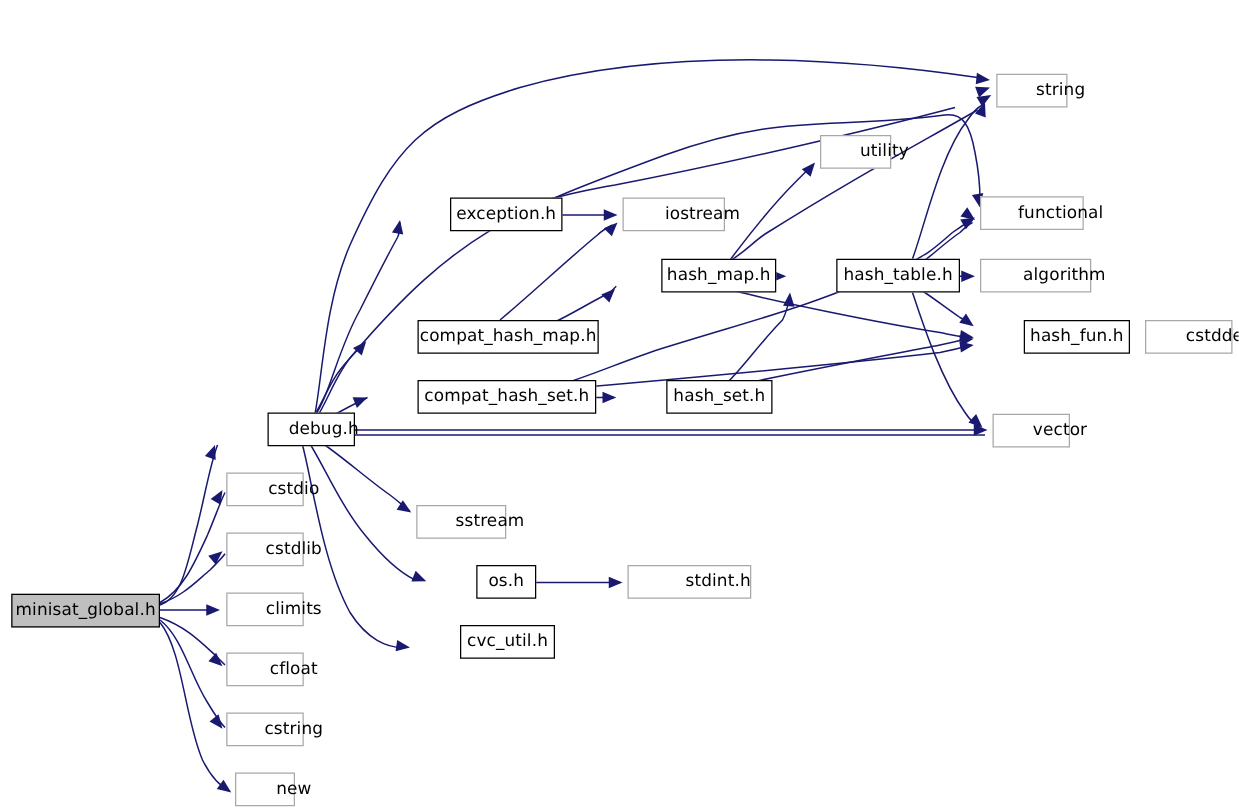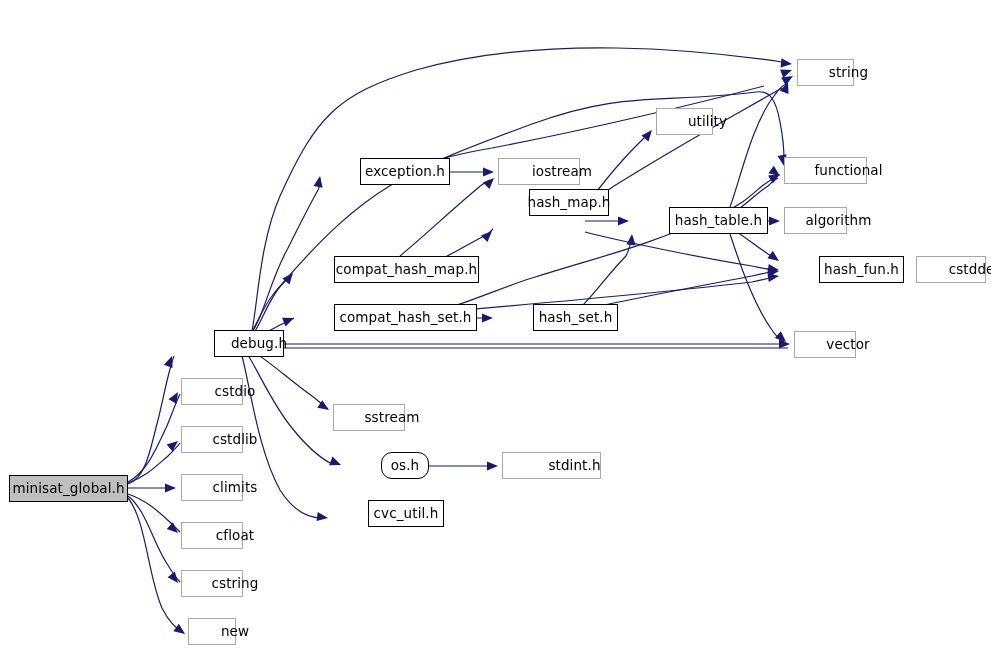--- a/index.html
+++ b/index.html
@@ -155,42 +155,42 @@
       </div>
       <div class="node-box ext" style="left: 188px; top: 618px; width: 48px; height: 27px;">
         <span class="node-label">new</span>
       </div>
       <div class="node-box internal" style="left: 178px; top: 330px; width: 70px; height: 27px; padding-left: 20px;">
         <span class="node-label">debug.h</span>
       </div>
       <div class="node-box ext" style="left: 333px; top: 404px; width: 72px; height: 27px;">
         <span class="node-label">sstream</span>
       </div>
-      <div class="node-box internal" style="left: 345px; top: 452px; width: 48px; height: 27px; border-radius: 11px;">
+      <div class="node-box internal" style="left: 345px; top: 452px; width: 48px; height: 27px;">
         <span class="node-label">os.h</span>
       </div>
       <div class="node-box ext" style="left: 502px; top: 452px; width: 99px; height: 27px;">
         <span class="node-label">stdint.h</span>
       </div>
       <div class="node-box internal" style="left: 332px; top: 500px; width: 76px; height: 27px;">
         <span class="node-label">cvc_util.h</span>
       </div>
       <div class="node-box internal" style="left: 324px; top: 158px; width: 90px; height: 27px;">
         <span class="node-label">exception.h</span>
       </div>
       <div class="node-box ext" style="left: 498px; top: 158px; width: 82px; height: 27px;">
         <span class="node-label">iostream</span>
       </div>
       <div class="node-box internal" style="left: 298px; top: 256px; width: 145px; height: 27px; align-items: center;">
         <span class="node-label">compat_hash_map.h</span>
       </div>
       <div class="node-box internal" style="left: 298px; top: 304px; width: 143px; height: 27px;">
         <span class="node-label">compat_hash_set.h</span>
       </div>
-      <div class="node-box internal" style="left: 493px; top: 189px; width: 80px; height: 27px; text-align: center;">
+      <div class="node-box internal" style="left: 493px; top: 207px; width: 92px; height: 27px; text-align: center;">
         <span class="node-label">hash_map.h</span>
       </div>
       <div class="node-box internal" style="left: 497px; top: 304px; width: 85px; height: 27px;">
         <span class="node-label">hash_set.h</span>
       </div>
       <div class="node-box internal" style="left: 633px; top: 207px; width: 99px; height: 27px;">
         <span class="node-label">hash_table.h</span>
       </div>
       <div class="node-box internal" style="left: 783px; top: 256px; width: 85px; height: 27px;">
         <span class="node-label">hash_fun.h</span>
@@ -200,20 +200,20 @@
       </div>
       <div class="node-box ext" style="left: 656px; top: 108px; width: 57px; height: 27px;">
         <span class="node-label">utility</span>
       </div>
       <div class="node-box ext" style="left: 797px; top: 59px; width: 57px; height: 27px;">
         <span class="node-label">string</span>
       </div>
       <div class="node-box ext" style="left: 784px; top: 157px; width: 83px; height: 27px;">
         <span class="node-label">functional</span>
       </div>
-      <div class="node-box ext" style="left: 784px; top: 207px; width: 63px; height: 27px;">
+      <div class="node-box ext" style="left: 784px; top: 207px; width: 89px; height: 27px;">
         <span class="node-label">algorithm</span>
       </div>
       <div class="node-box ext" style="left: 794px; top: 331px; width: 62px; height: 27px;">
         <span class="node-label">vector</span>
       </div>
     </div>
 </div>
 
 </body></html>

